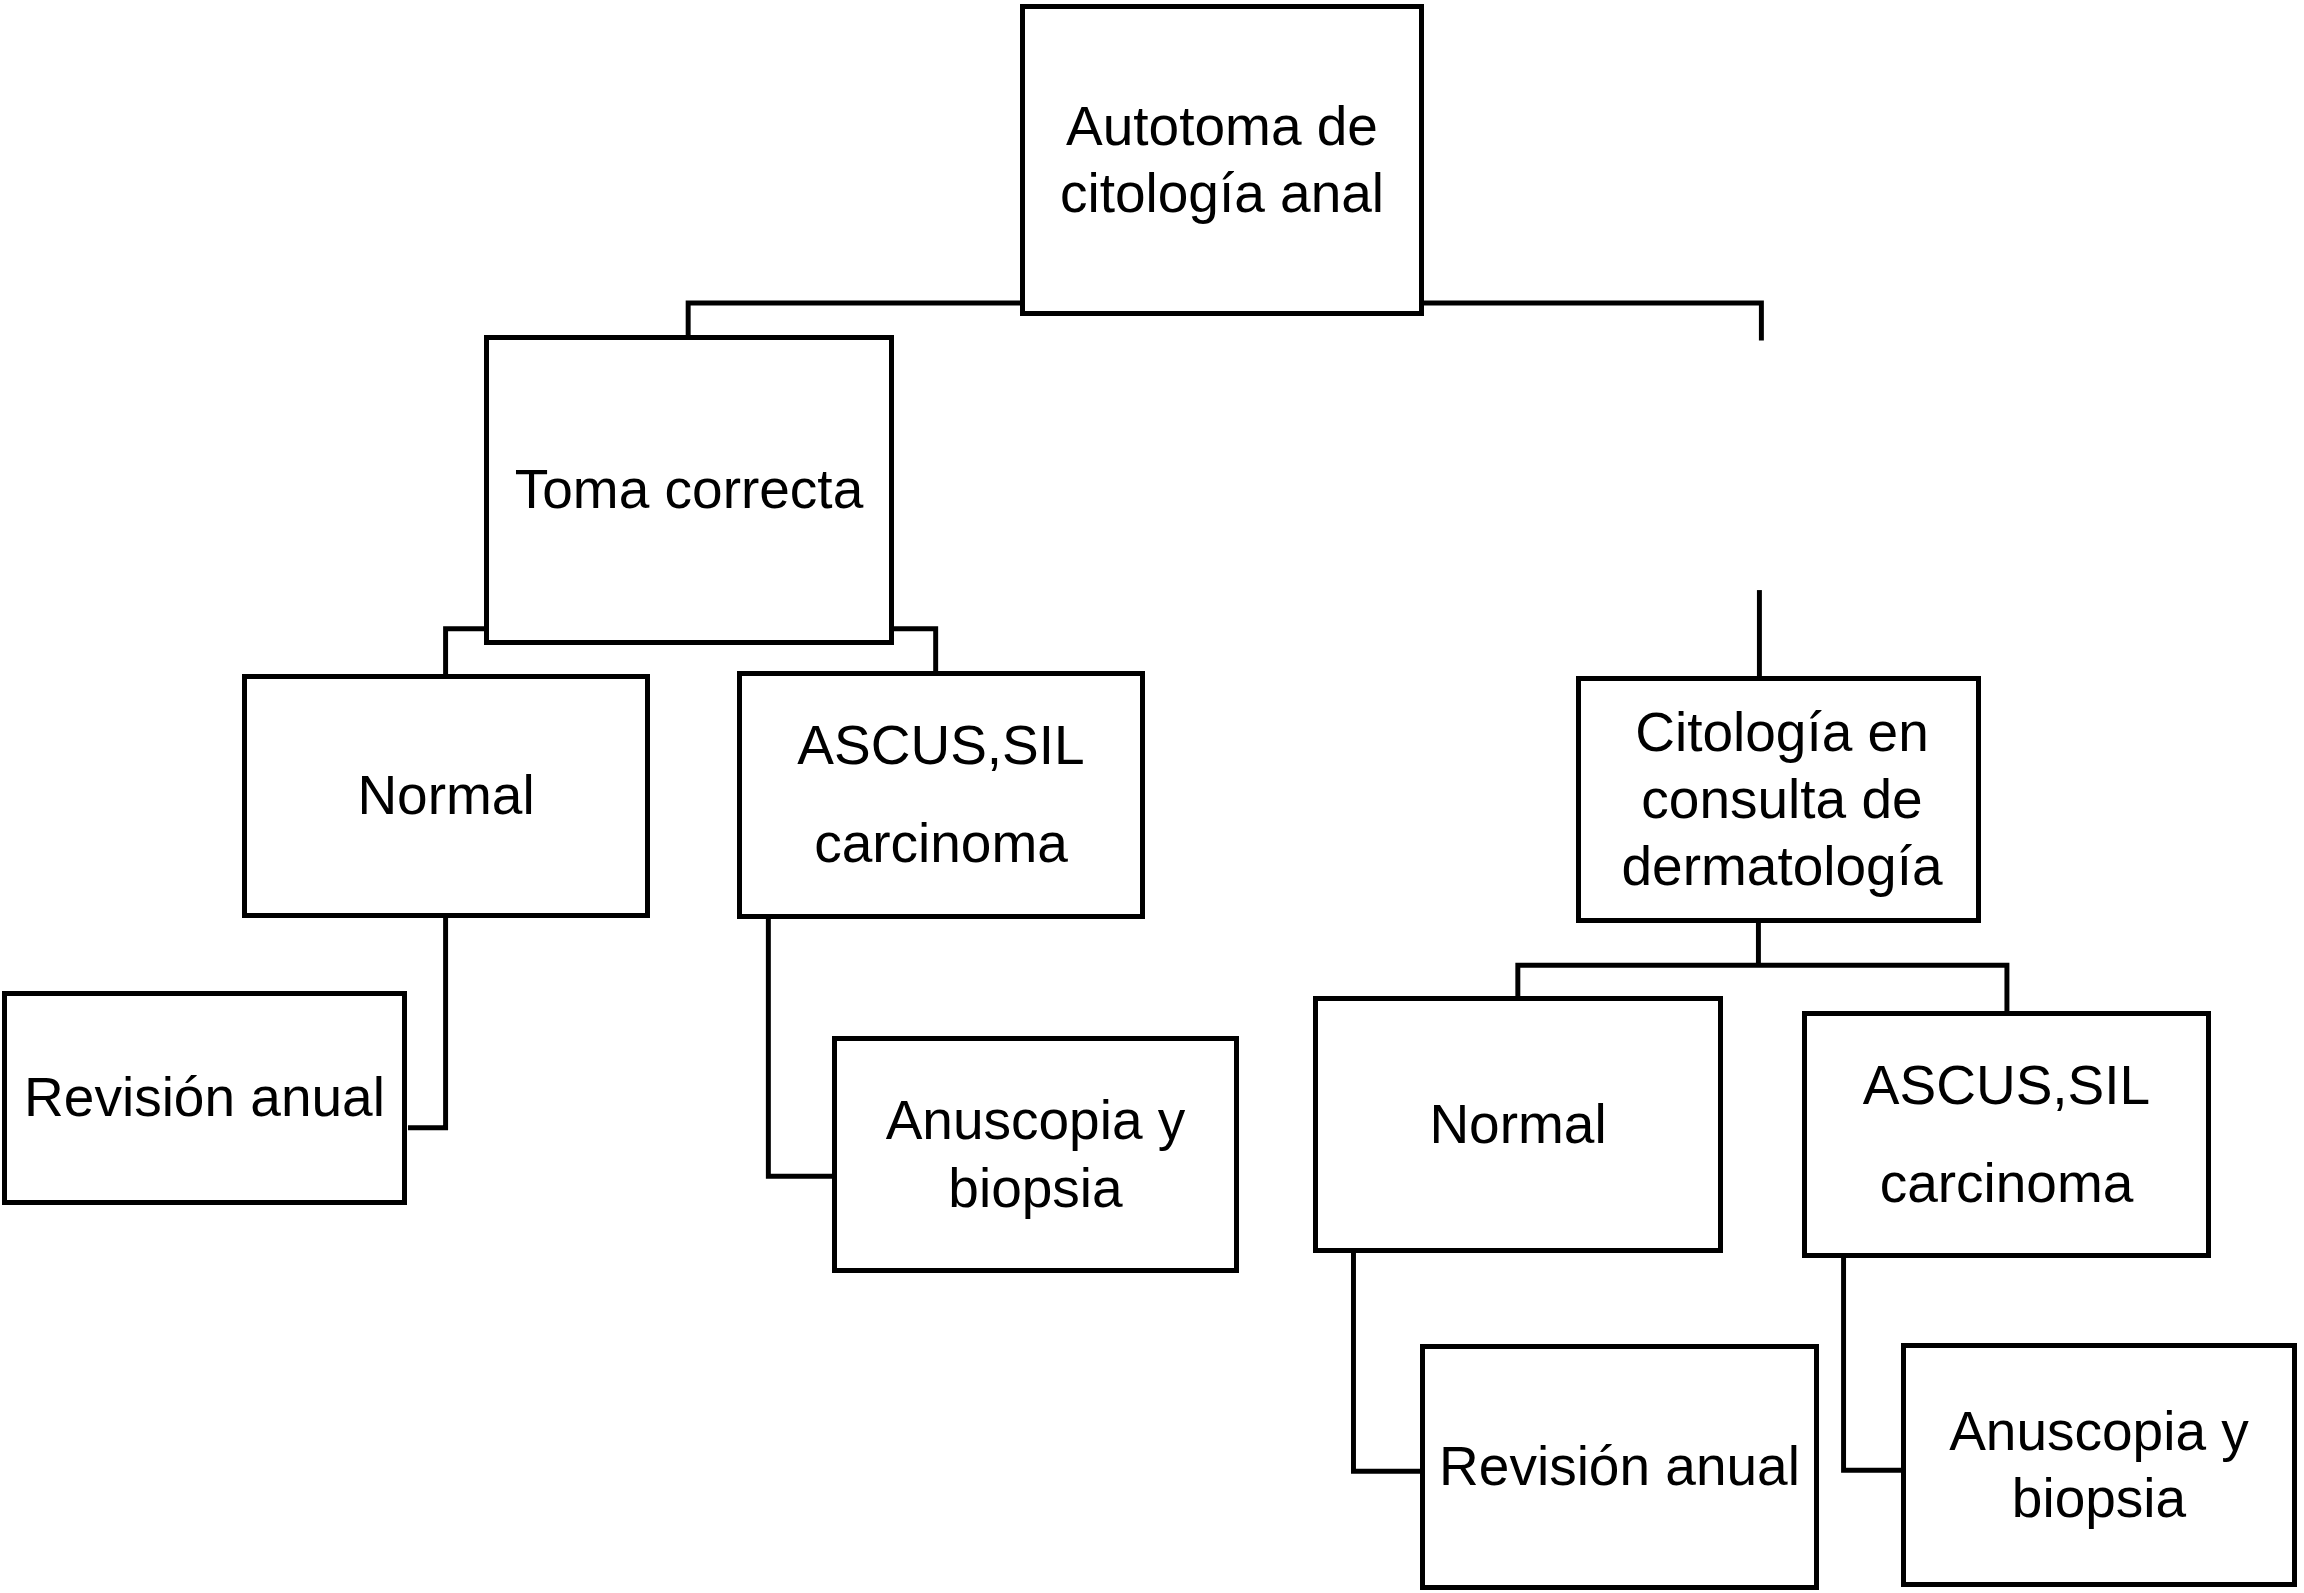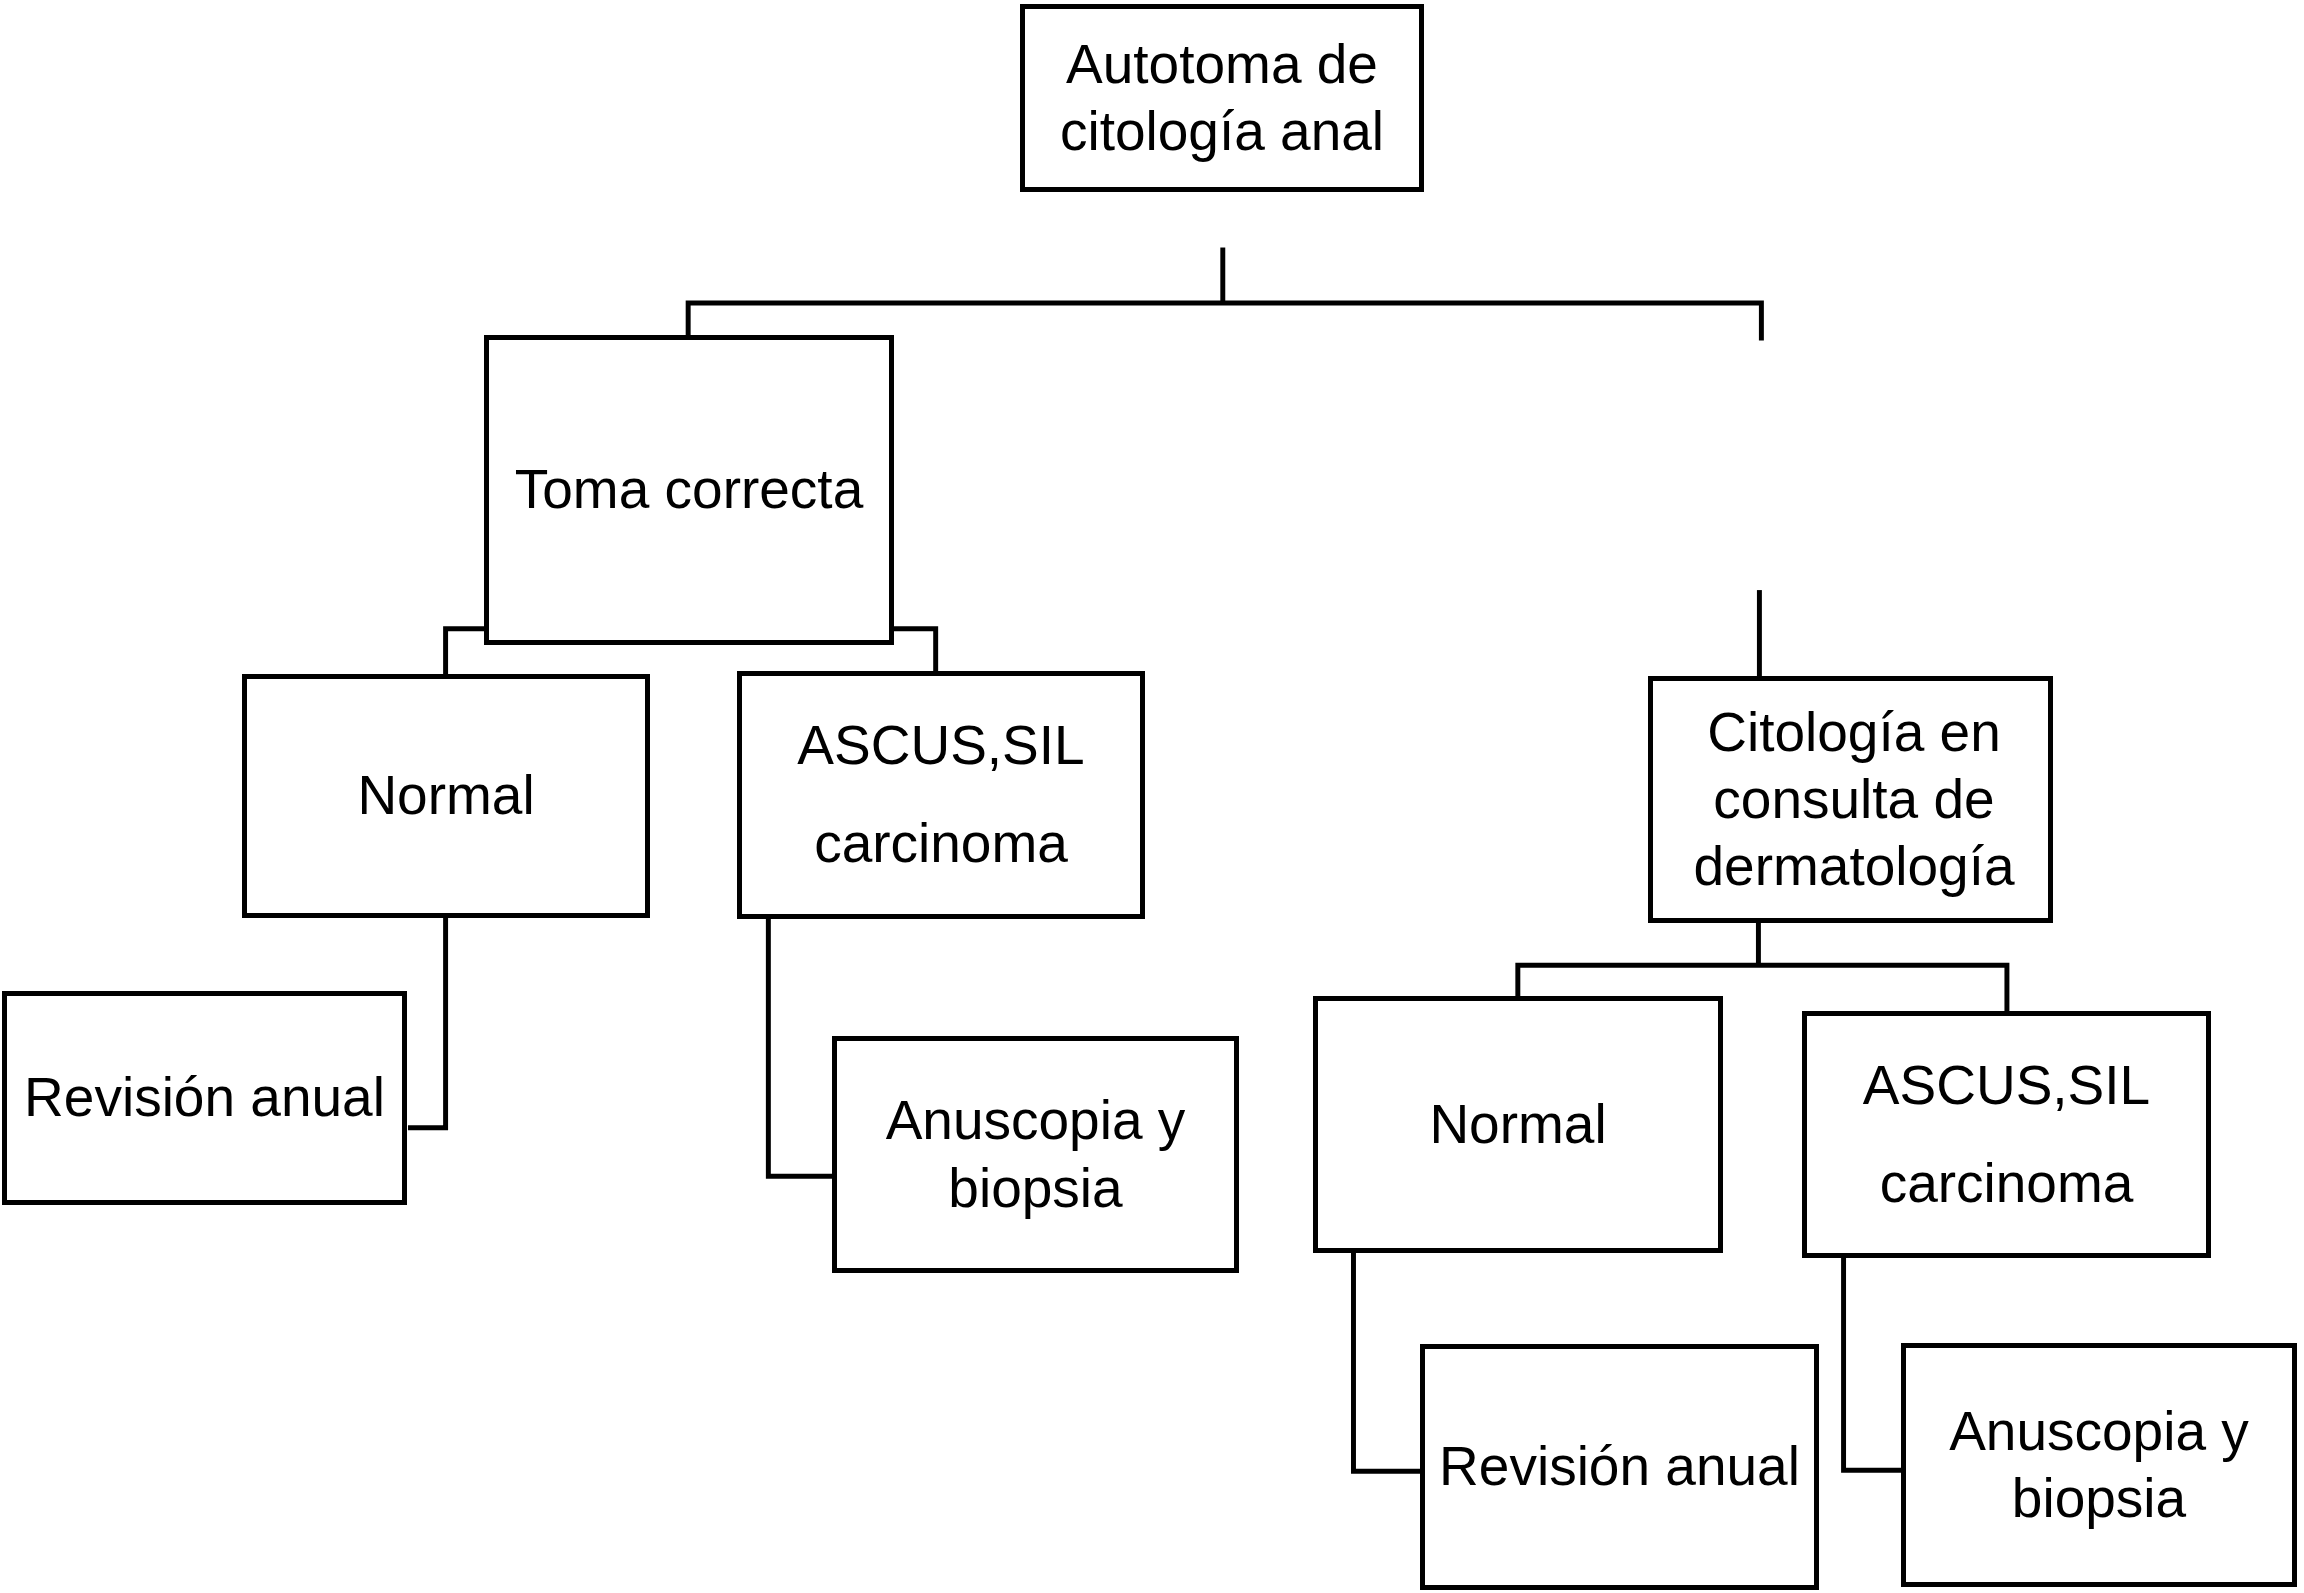--- a/index.html
+++ b/index.html
@@ -39,28 +39,28 @@
     line-height: 1.22;
   }
   .node .label {
     white-space: pre-line;
     padding: 0 10px;
   }
   .node .label.wide-gap {
     line-height: 1.78;
   }
   
-  .n-root        { left: 1020px; top: 4px;    width: 404px; height: 188px; }
+  .n-root        { left: 1020px; top: 4px;    width: 404px; height: 312px; }
   .n-toma        { left: 484px;  top: 335px;  width: 410px; height: 310px; }
   .n-material    { left: 1554px; top: 339px;  width: 409px; height: 253px; }
   .n-normal-l    { left: 242px;  top: 674px;  width: 408px; height: 244px; }
   .n-ascus-l     { left: 737px;  top: 671px;  width: 408px; height: 248px; }
   .n-revision-l  { left: 2px;    top: 991px; width: 405px; height: 214px; }
   .n-anuscopia-l { left: 832px;  top: 1036px; width: 407px; height: 237px; }
-  .n-citologia   { left: 1648px; top: 676px;  width: 405px; height: 247px; padding-left: 7px; }
+  .n-citologia   { left: 1576px; top: 676px;  width: 405px; height: 247px; padding-left: 7px; }
   .n-normal-r    { left: 1313px; top: 996px; width: 410px; height: 257px; }
   .n-ascus-r     { left: 1802px; top: 1011px; width: 409px; height: 247px; }
   .n-revision-r  { left: 1420px; top: 1344px; width: 399px; height: 246px; }
   .n-anuscopia-r { left: 1901px; top: 1343px; width: 396px; height: 244px; }
 </style>
 </head>
 <body>
 
 <div class="canvas">
 

